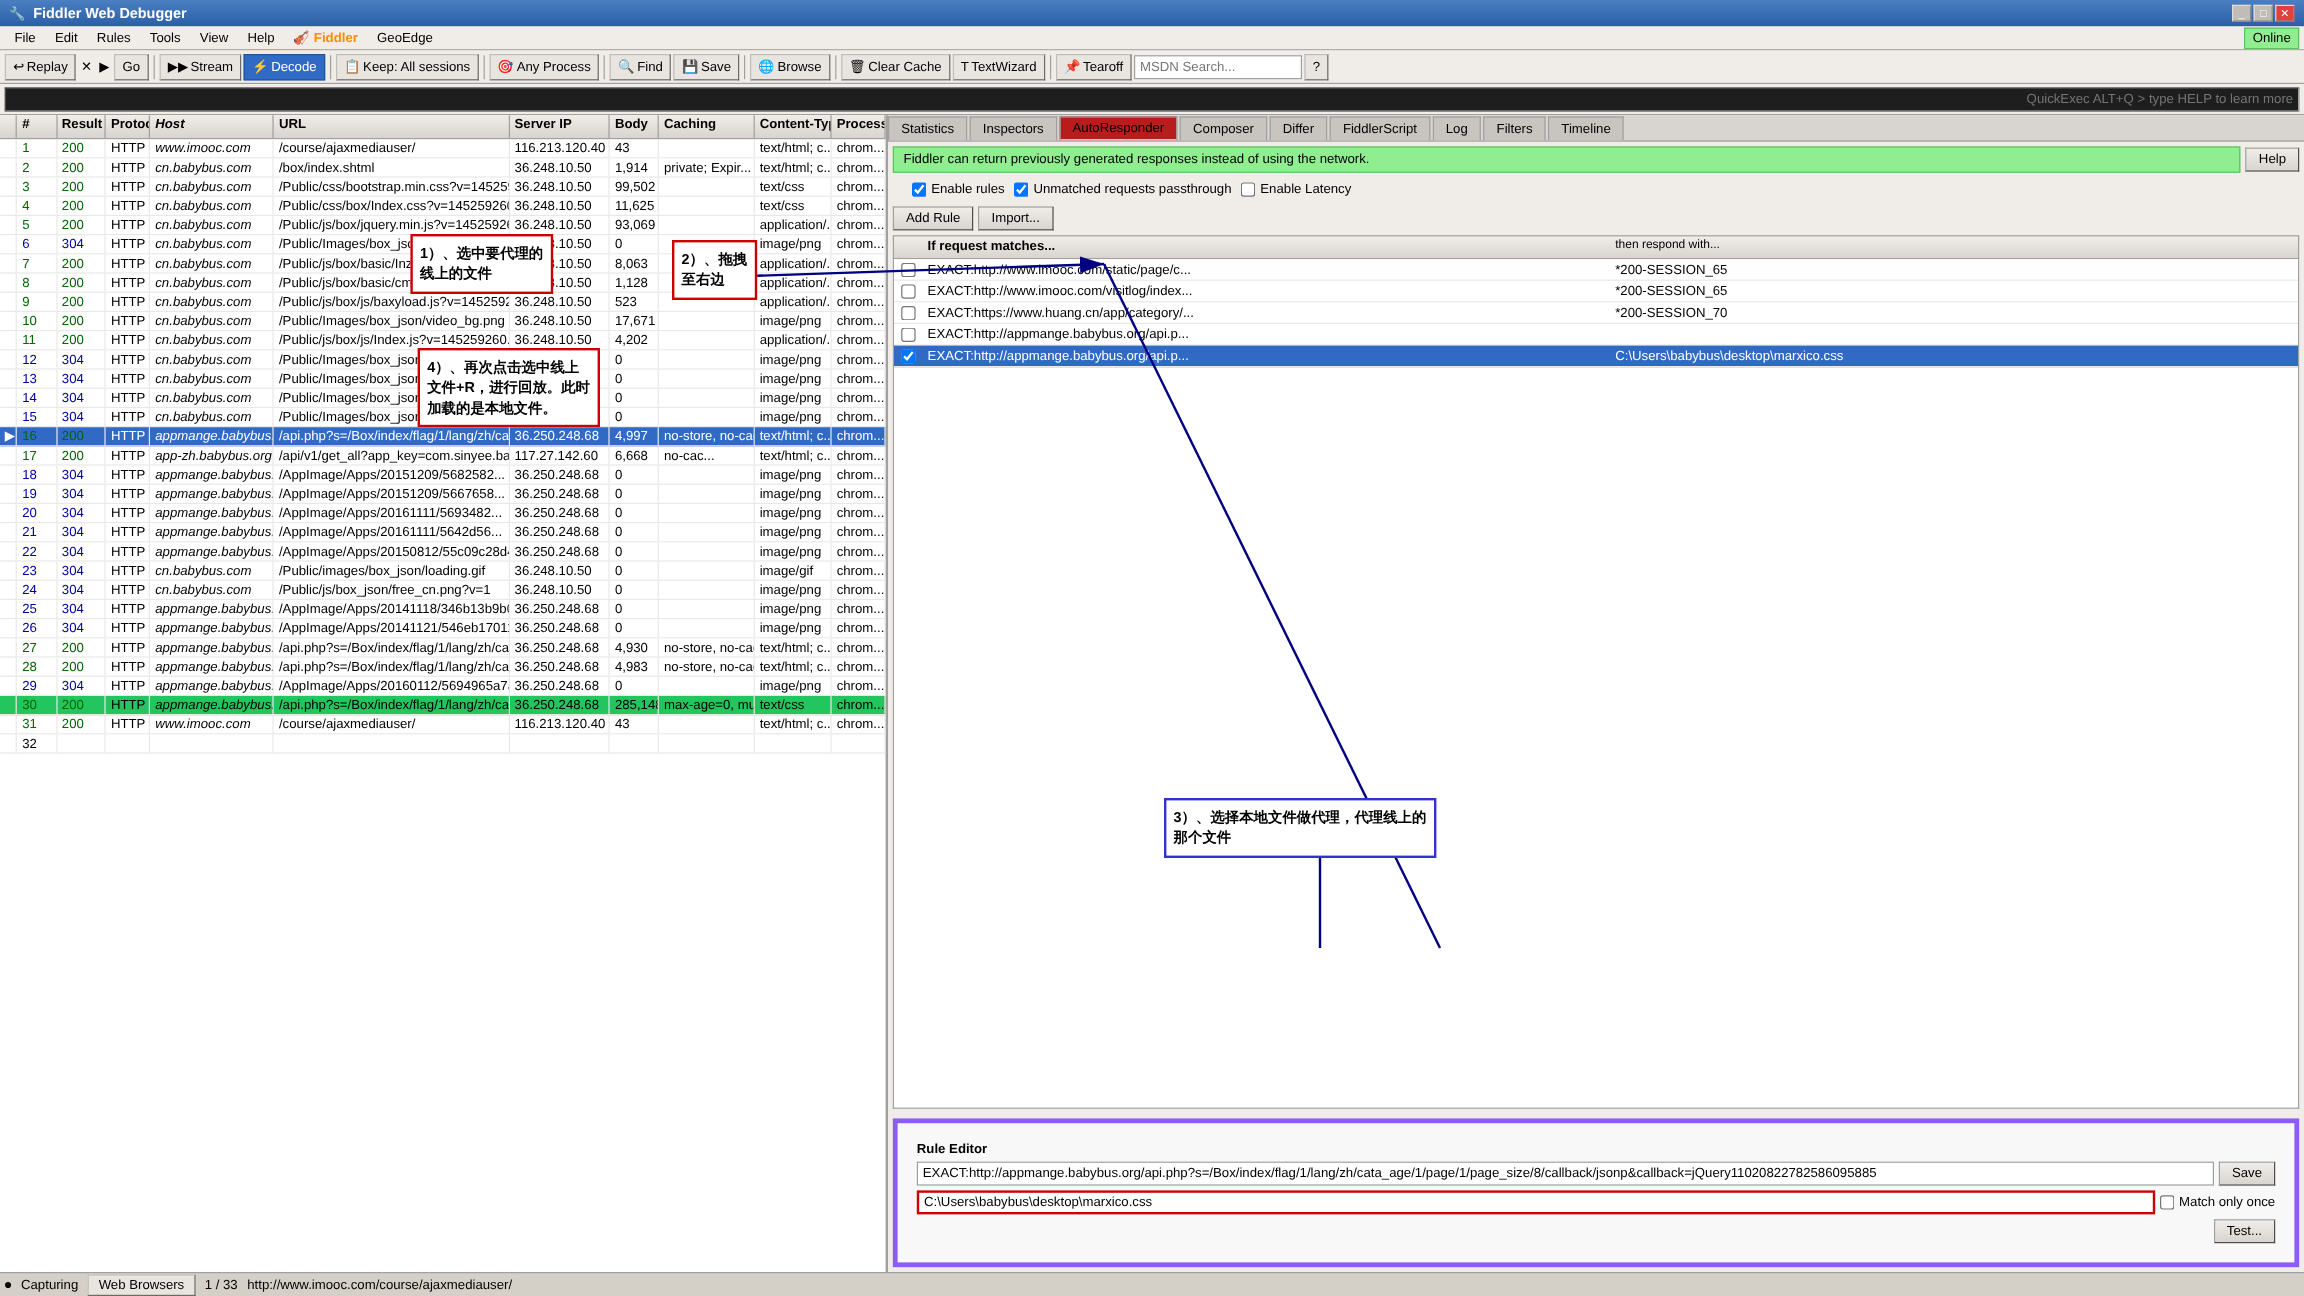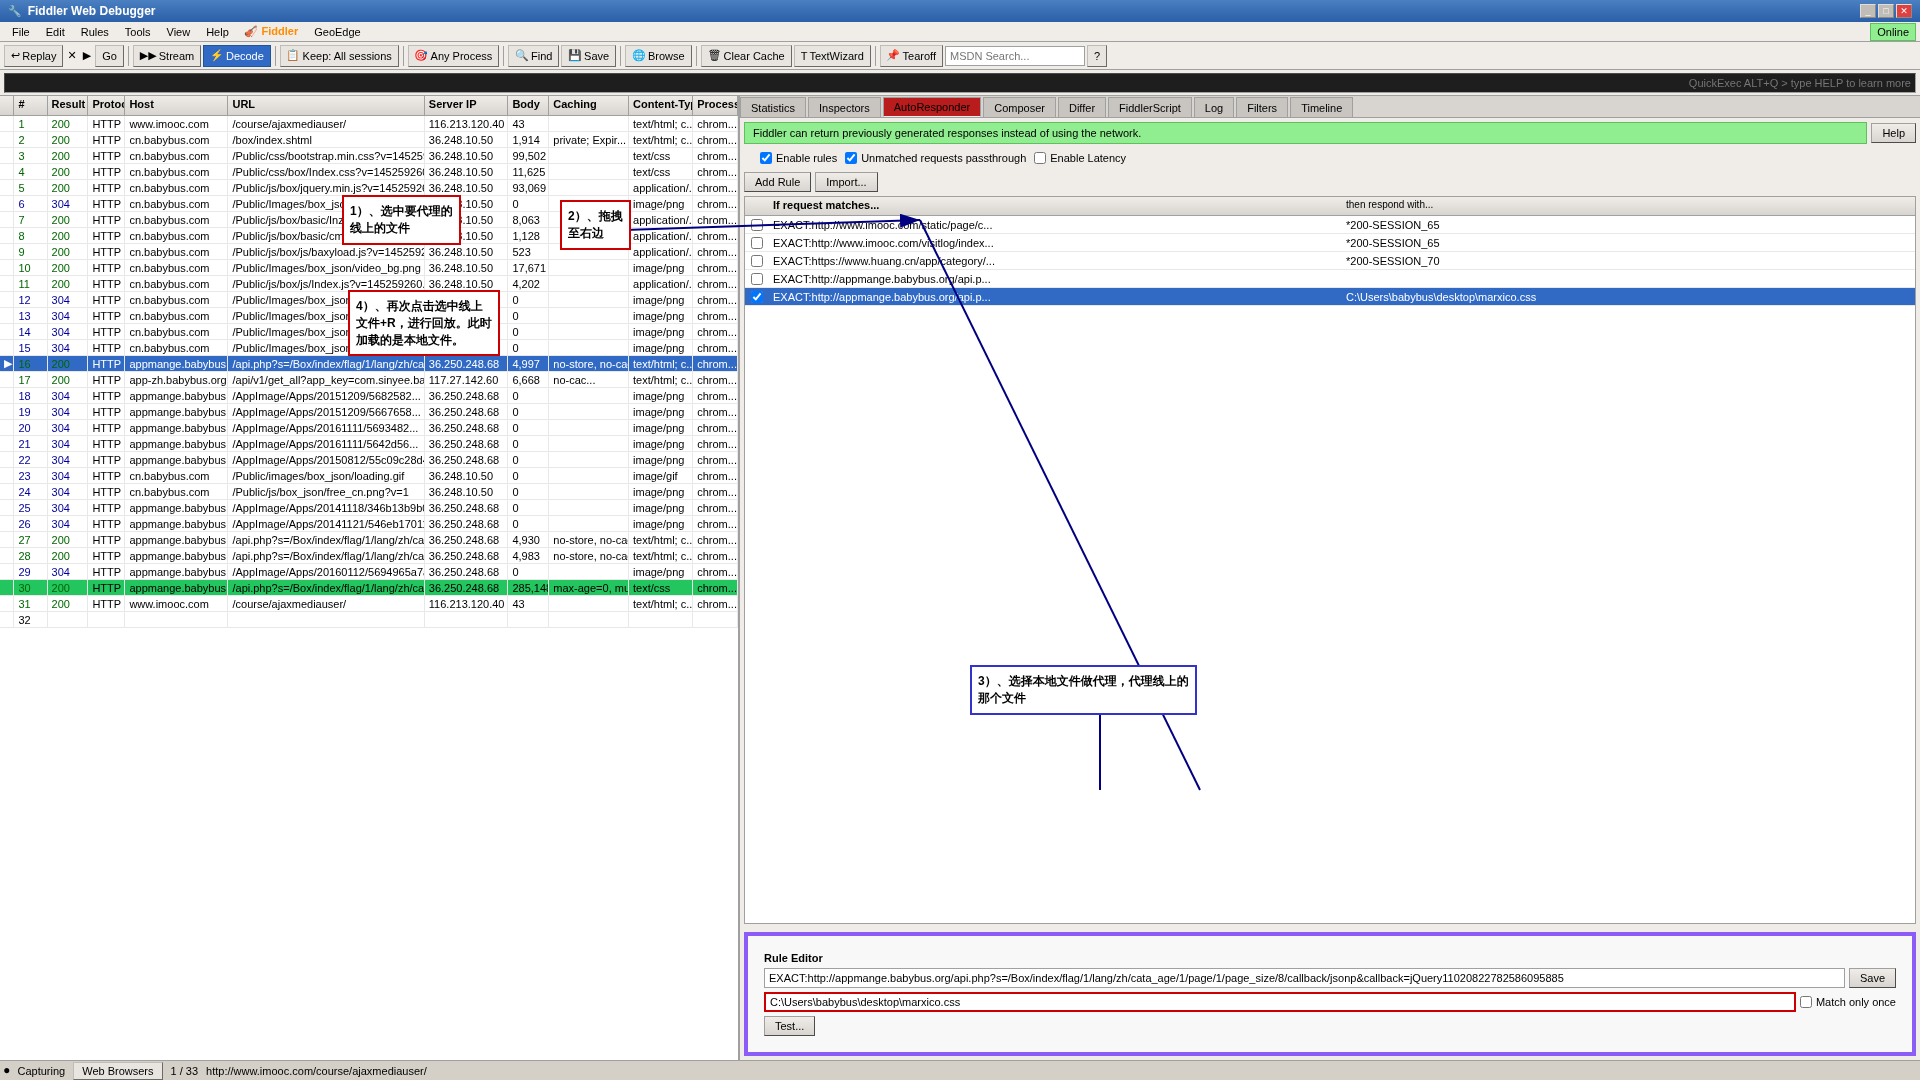--- a/index.html
+++ b/index.html
@@ -90,21 +90,21 @@
       padding: 2px 4px;
       border-right: 1px solid #a0a0a0;
       font-size: 11px;
       font-weight: bold;
       white-space: nowrap;
       overflow: hidden;
     }
     .col-num { width: 40px; }
     .col-result { width: 50px; }
     .col-proto { width: 45px; }
-    .col-host { width: 130px; }
+    .col-host { width: 130px; font-style: italic; }
     .col-url { width: 250px; }
     .col-server { width: 105px; }
     .col-body { width: 50px; }
     .col-caching { width: 100px; }
     .col-content { width: 80px; }
     .col-process { width: 55px; }
     
     .table-body { overflow-y: auto; flex: 1; }
     .tr {
       display: flex;
@@ -975,21 +975,21 @@
           <input type="text" class="rule-input" id="match-input" value="EXACT:http://appmange.babybus.org/api.php?s=/Box/index/flag/1/lang/zh/cata_age/1/page/1/page_size/8/callback/jsonp&amp;callback=jQuery11020822782586095885" style="">
           <div class="btn">Save</div>
         </div>
         <div class="rule-editor-row">
           <input type="text" class="rule-input highlight-border" id="respond-input" value="C:\Users\babybus\desktop\marxico.css" style="">
           <div class="checkbox-group">
             <input type="checkbox" style="">
             <label>Match only once</label>
           </div>
         </div>
-        <div style="display:flex; gap:4px;">
+        <div style="display:flex; gap:4px;justify-content:flex-end;">
           <div class="btn">Test...</div>
         </div>
       </div>
     </div>
   </div>
 </div>
 
 <div class="status-bar">
   <span>⏺</span>
   <span>Capturing</span>

